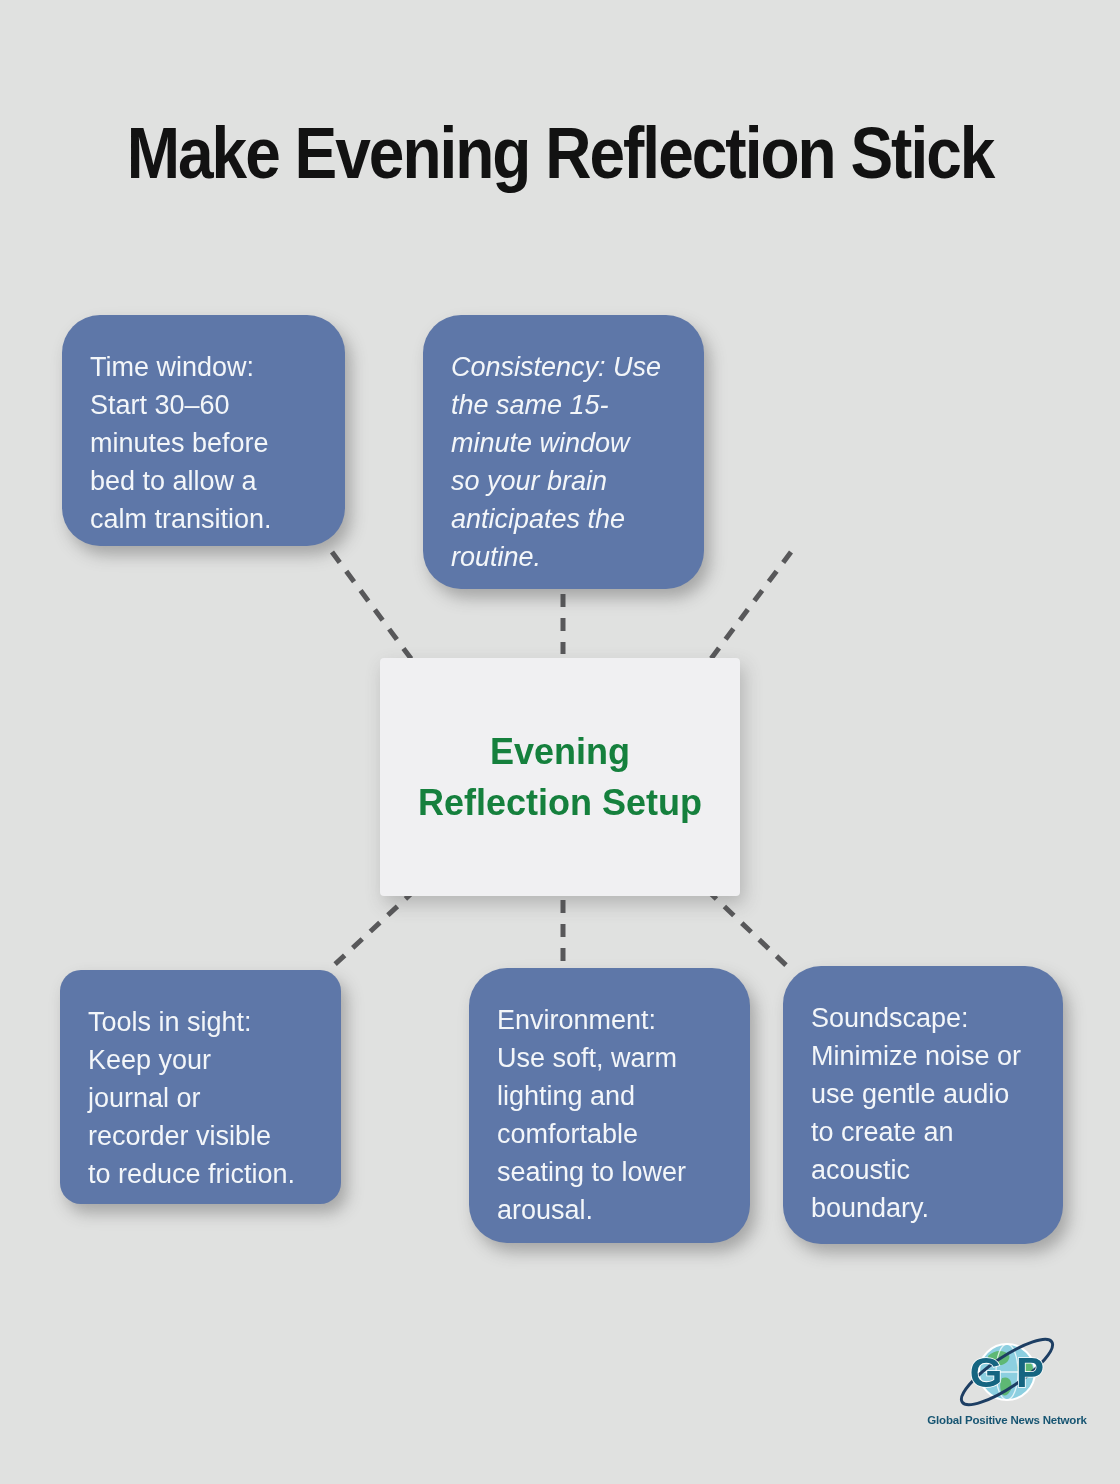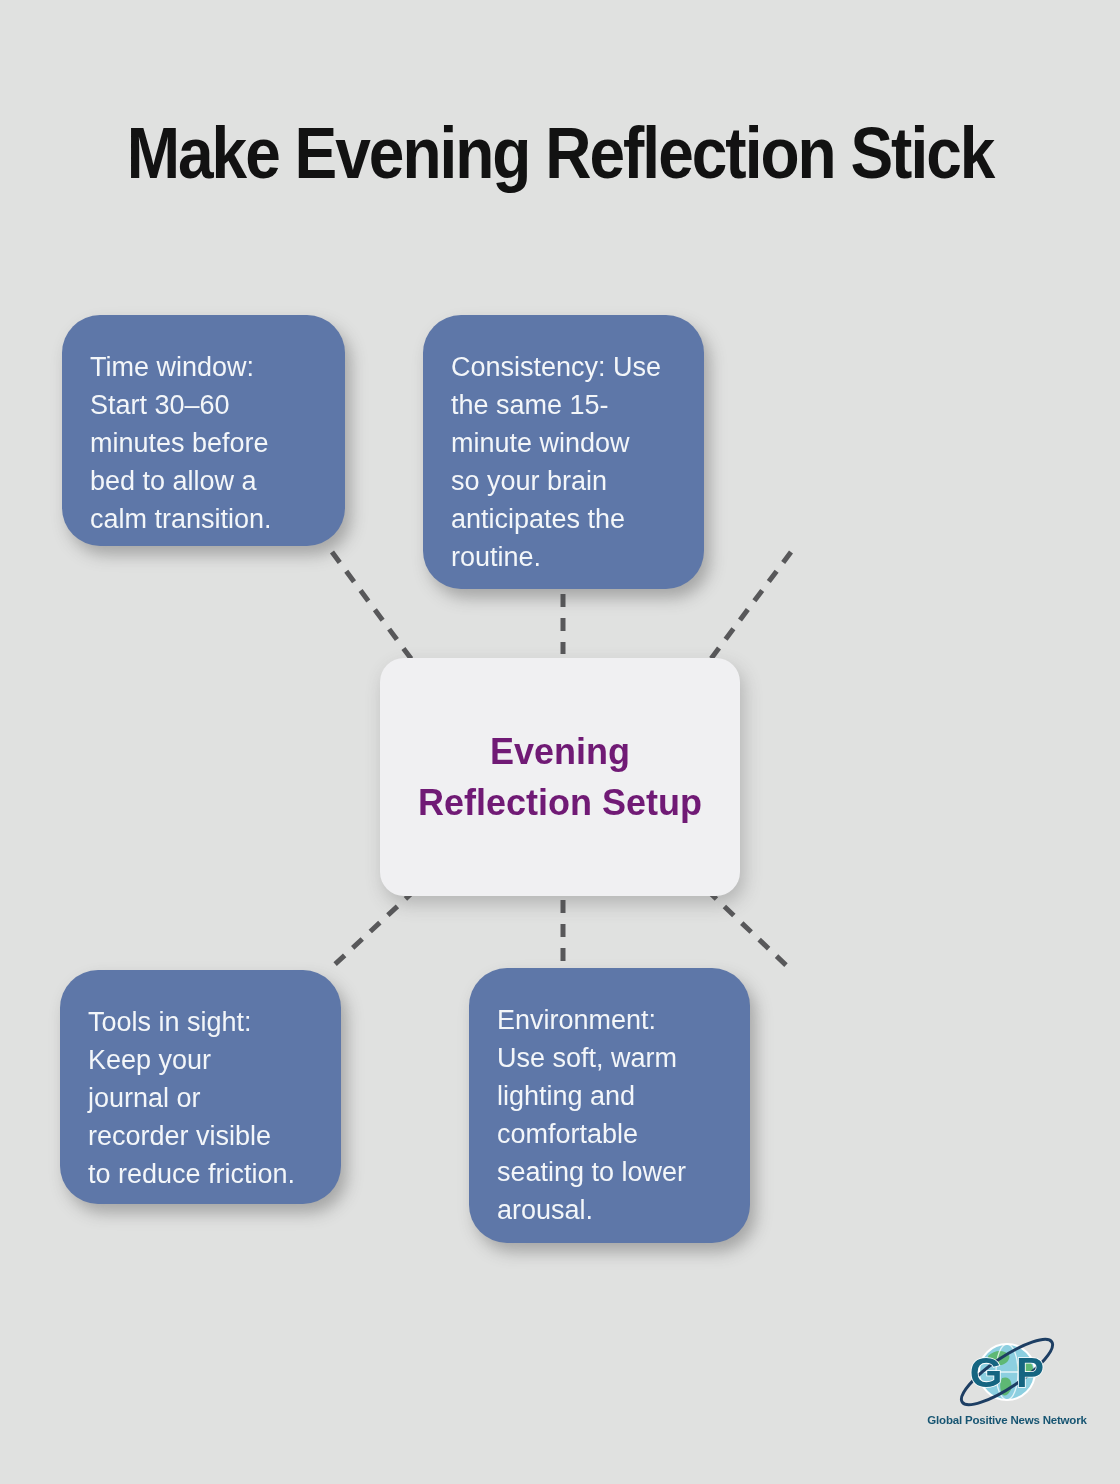--- a/index.html
+++ b/index.html
@@ -35,39 +35,39 @@
     border-radius: 38px;
     box-shadow: 6px 9px 16px rgba(70, 70, 70, 0.38);
     color: #f3f6f9;
     font-size: 27px;
     line-height: 38px;
     padding: 33px 26px 16px 28px;
     box-sizing: border-box;
     white-space: pre-line;
   }
   .branch-top-left      { left: 62px;  top: 315px; width: 283px; height: 231px; }
-  .branch-top-center    { left: 423px; top: 315px; width: 281px; height: 274px; }
+  .branch-top-center    { left: 423px; top: 315px; width: 281px; height: 274px; font-style: italic; }
   .branch-top-right     { left: 783px; top: 315px; width: 280px; height: 235px; }
-  .branch-bottom-left   { left: 60px;  top: 970px; width: 281px; height: 234px; }
+  .branch-bottom-left   { left: 60px;  top: 970px; width: 281px; height: 234px; border-radius: 21px; }
   .branch-bottom-center { left: 423px; top: 968px; width: 281px; height: 275px; margin-left: 46px; }
   .branch-bottom-right  { left: 783px; top: 966px; width: 280px; height: 278px; }
   .center-node {
     position: absolute;
     left: 380px; top: 658px; width: 360px; height: 238px;
     background: #f0f0f2;
-    border-radius: 24px;
+    border-radius: 4px;
     box-shadow: 4px 8px 18px rgba(80, 80, 80, 0.30);
     display: flex;
     align-items: center;
     justify-content: center;
     text-align: center;
     font-size: 36px;
     line-height: 1.42;
     font-weight: bold;
-    color: #701a75;
+    color: #15803d;
     white-space: pre-line;
   }
   .connector-layer {
     position: absolute;
     left: 0; top: 0;
     width: 1120px; height: 1484px;
     pointer-events: none;
   }
   .logo {
     position: absolute;
@@ -118,20 +118,26 @@
 recorder visible
 to reduce friction.</div>
 
   <div class="branch branch-bottom-center">Environment:
 Use soft, warm
 lighting and
 comfortable
 seating to lower
 arousal.</div>
 
+  <div class="branch branch-bottom-right">Soundscape:
+Minimize noise or
+use gentle audio
+to create an
+acoustic
+boundary.</div>
 
   <svg class="logo" viewBox="0 0 170 102" xmlns="http://www.w3.org/2000/svg">
 
     <circle cx="85" cy="42" r="28" fill="#8ccfe0" stroke="#ffffff" stroke-width="2"></circle>
     <path d="M66 26 q8 -7 17 -4 q7 3 3 9 q-4 5 -11 4 q-9 -1 -9 -9 z" fill="#5eb874"></path>
     <path d="M80 48 q7 -2 9 4 q2 7 -3 12 q-5 4 -7 -2 q-2 -8 1 -14 z" fill="#5eb874"></path>
     <path d="M97 30 q9 -2 13 5 q3 7 -3 12 q-6 4 -10 -2 q-4 -8 0 -15 z" fill="#5eb874"></path>
     <ellipse cx="85" cy="42" rx="11" ry="28" fill="none" stroke="#ffffff" stroke-width="1.3" opacity="0.75"></ellipse>
     <line x1="57" y1="42" x2="113" y2="42" stroke="#ffffff" stroke-width="1.3" opacity="0.75"></line>
 

